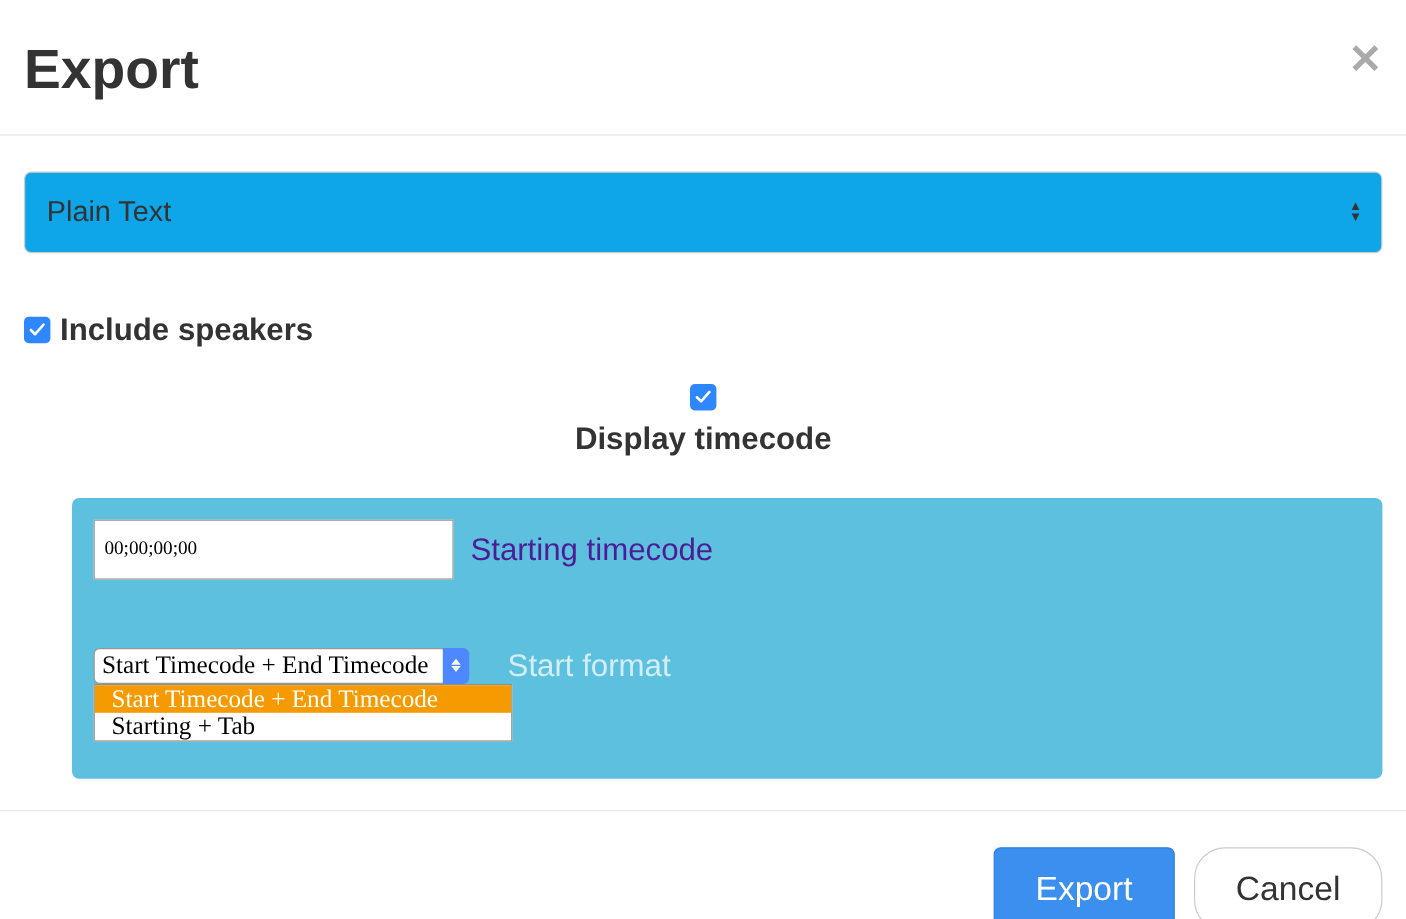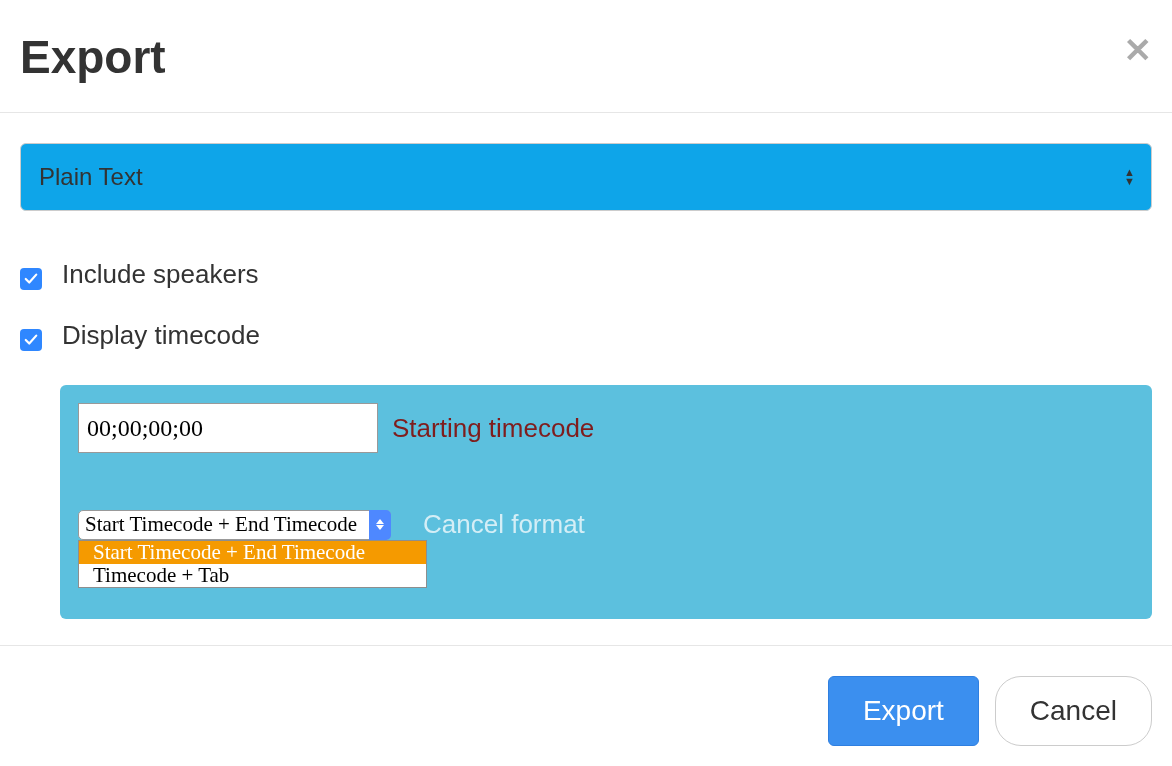--- a/index.html
+++ b/index.html
@@ -56,26 +56,28 @@
     top: 50%;
     transform: translateY(-50%);
     display: flex;
     flex-direction: column;
     font-size: 11px;
     line-height: 9px;
     color: #333;
   }
   .checkbox-row {
     display: flex;
-    align-items: flex-end;
+    align-items: center;
     margin-top: 48px;
-    gap: 20px;
+    gap: 8px;
+    font-weight: bold;
   }
   .checkbox-row + .checkbox-row {
     margin-top: 30px;
+    flex-direction: column;
   }
   .checkbox {
     width: 22px;
     height: 22px;
     border-radius: 4px;
     background: #2f87ff;
     display: flex;
     align-items: center;
     justify-content: center;
     cursor: pointer;
@@ -101,26 +103,26 @@
     gap: 14px;
   }
   .tc-row + .tc-row { margin-top: 56px; }
   .tc-input {
     width: 300px;
     height: 50px;
     background: #fff;
     border: 1px solid #999;
     color: #000;
     font-family: "Times New Roman", serif;
-    font-size: 24px;
+    font-size: 16px;
     padding: 0 8px;
   }
   .tc-label {
     font-size: 26px;
-    color: #7f1d1d;
+    color: #4c1d95;
     font-weight: 400;
   }
   .tc-label-2 {
     font-size: 26px;
     color: #d4eef6;
     font-weight: 400;
     margin-left: 18px;
   }
   .native-select-wrap {
     display: inline-flex;
@@ -265,24 +267,24 @@
       <div class="native-select-wrap">
         <div class="native-select">
           <span>Start Timecode + End Timecode</span>
         </div>
         <div class="native-select-endcap">
           <div class="tri up"></div>
           <div class="tri down"></div>
         </div>
         <div class="dropdown-list">
           <div class="dropdown-option selected">Start Timecode + End Timecode</div>
-          <div class="dropdown-option">Timecode + Tab</div>
+          <div class="dropdown-option">Starting + Tab</div>
         </div>
       </div>
-      <div class="tc-label-2">Cancel format</div>
+      <div class="tc-label-2">Start format</div>
     </div>
   </div>
 
 </div>
 
 <div class="footer">
   <div class="btn btn-primary">Export</div>
   <div class="btn btn-secondary">Cancel</div>
 </div>
 

